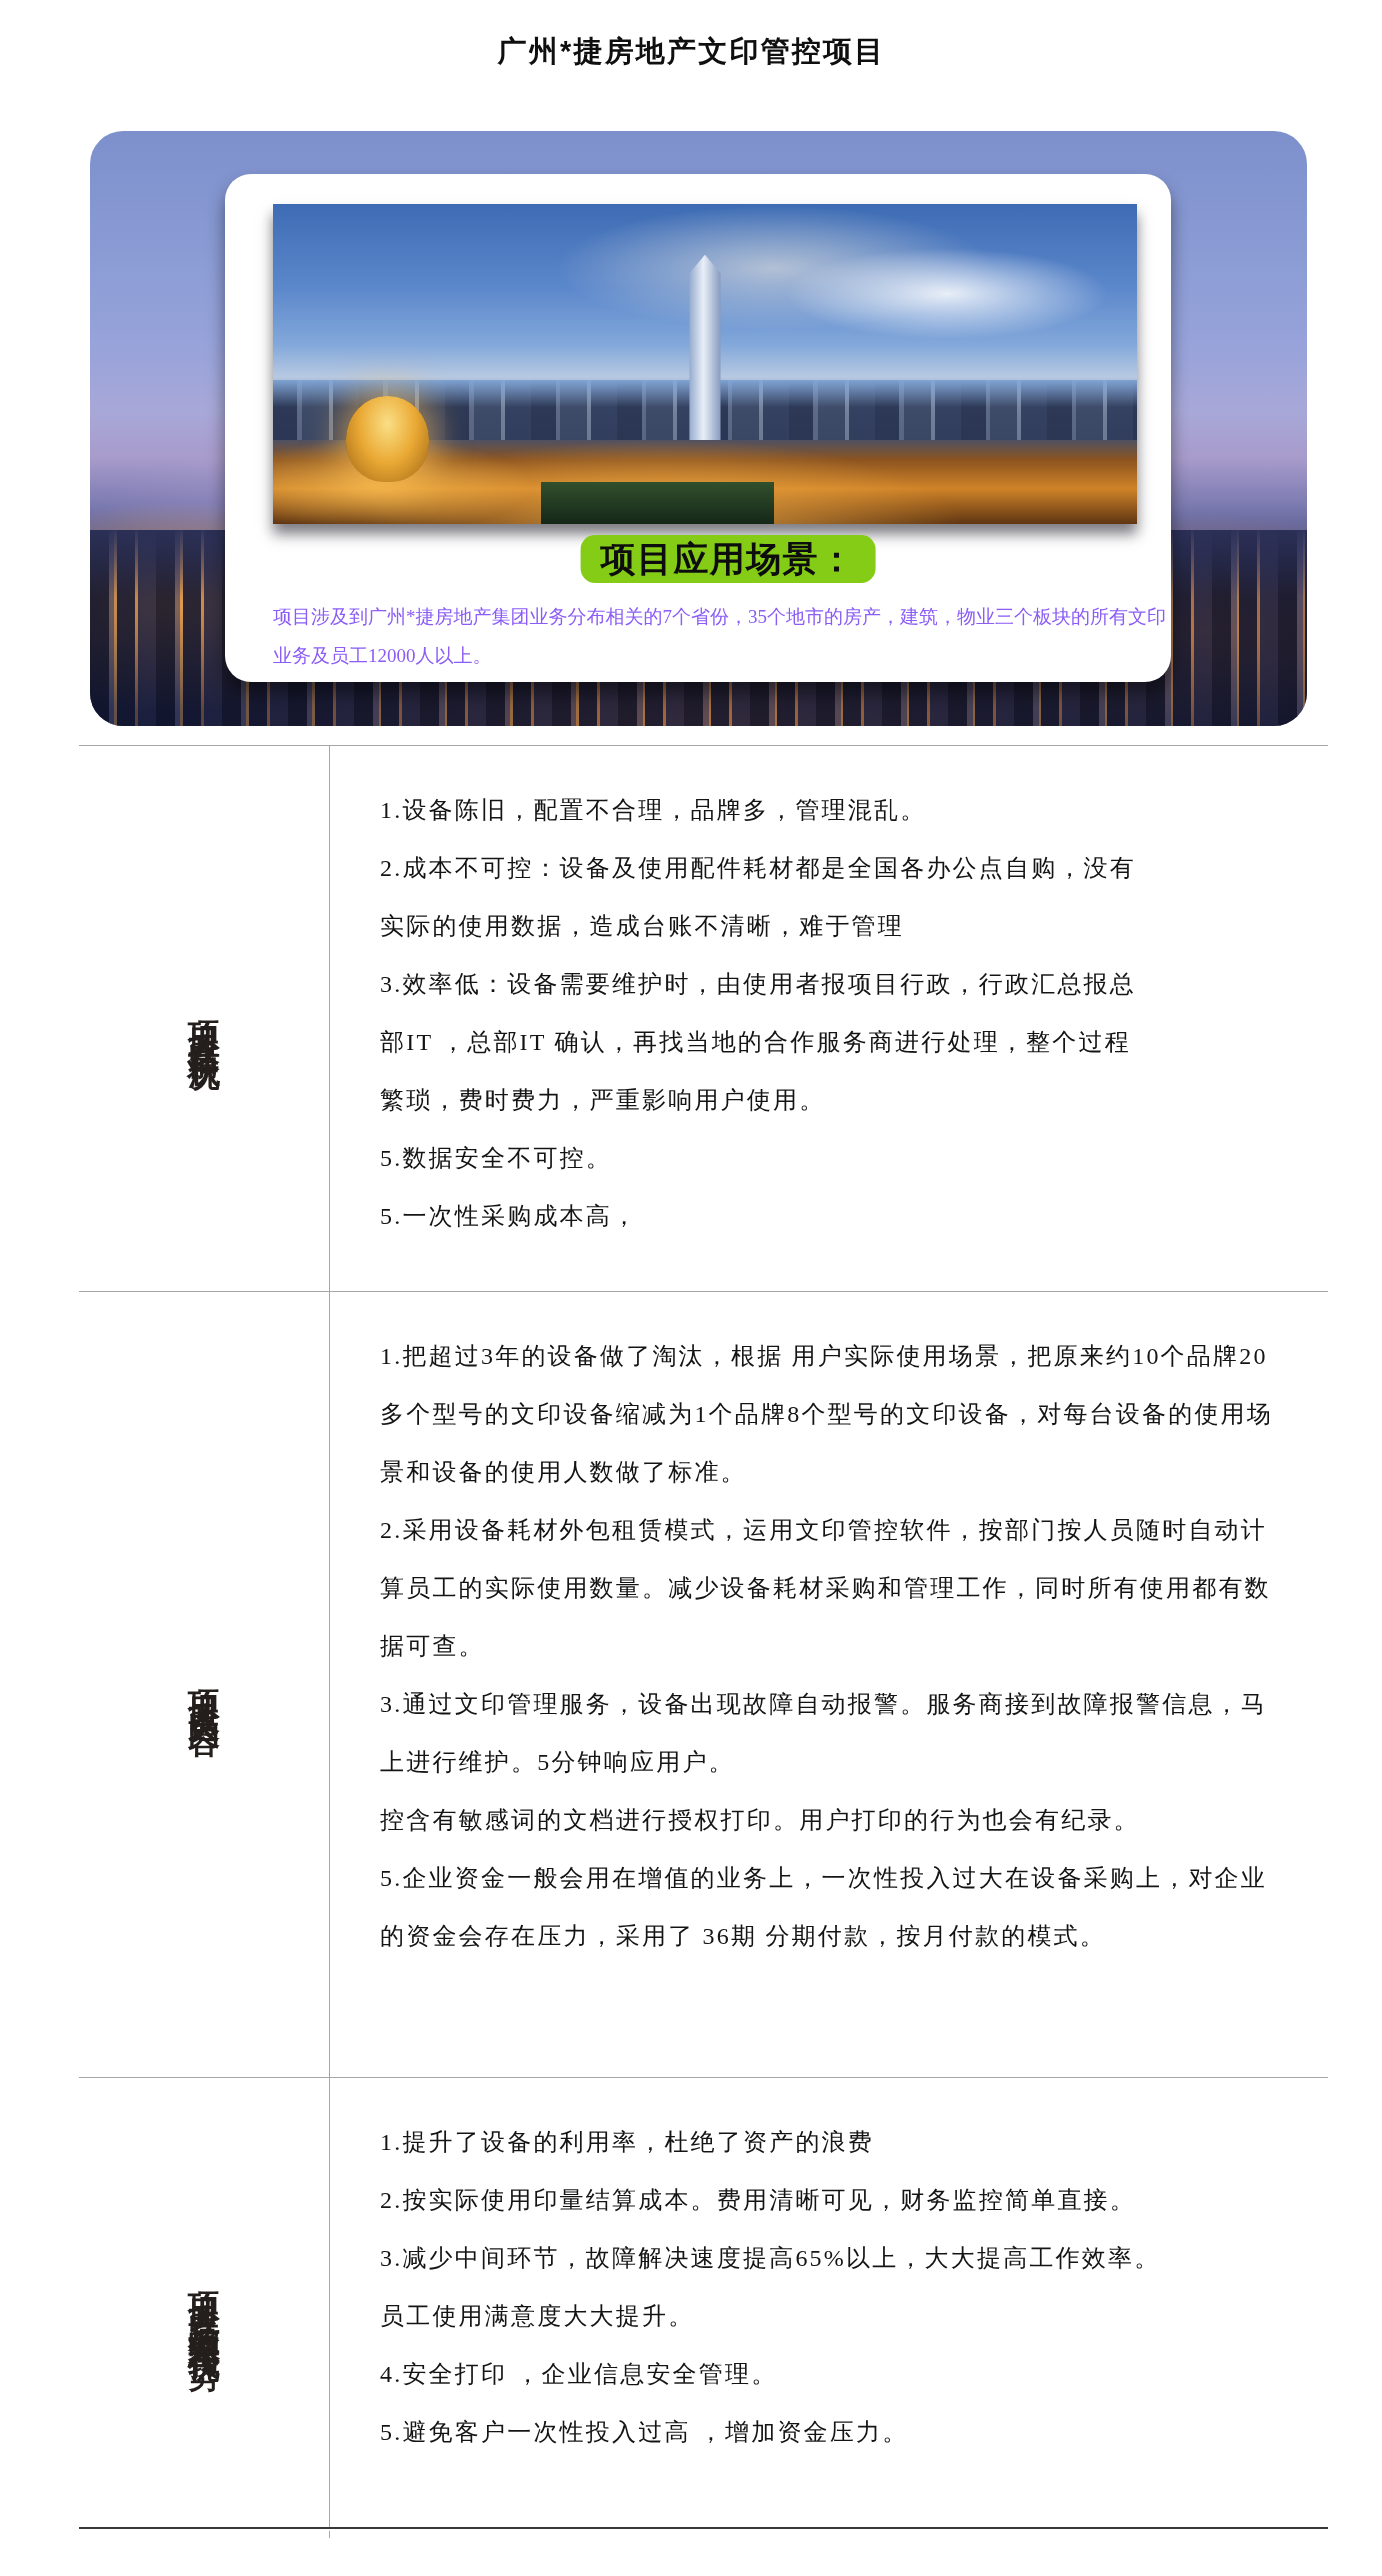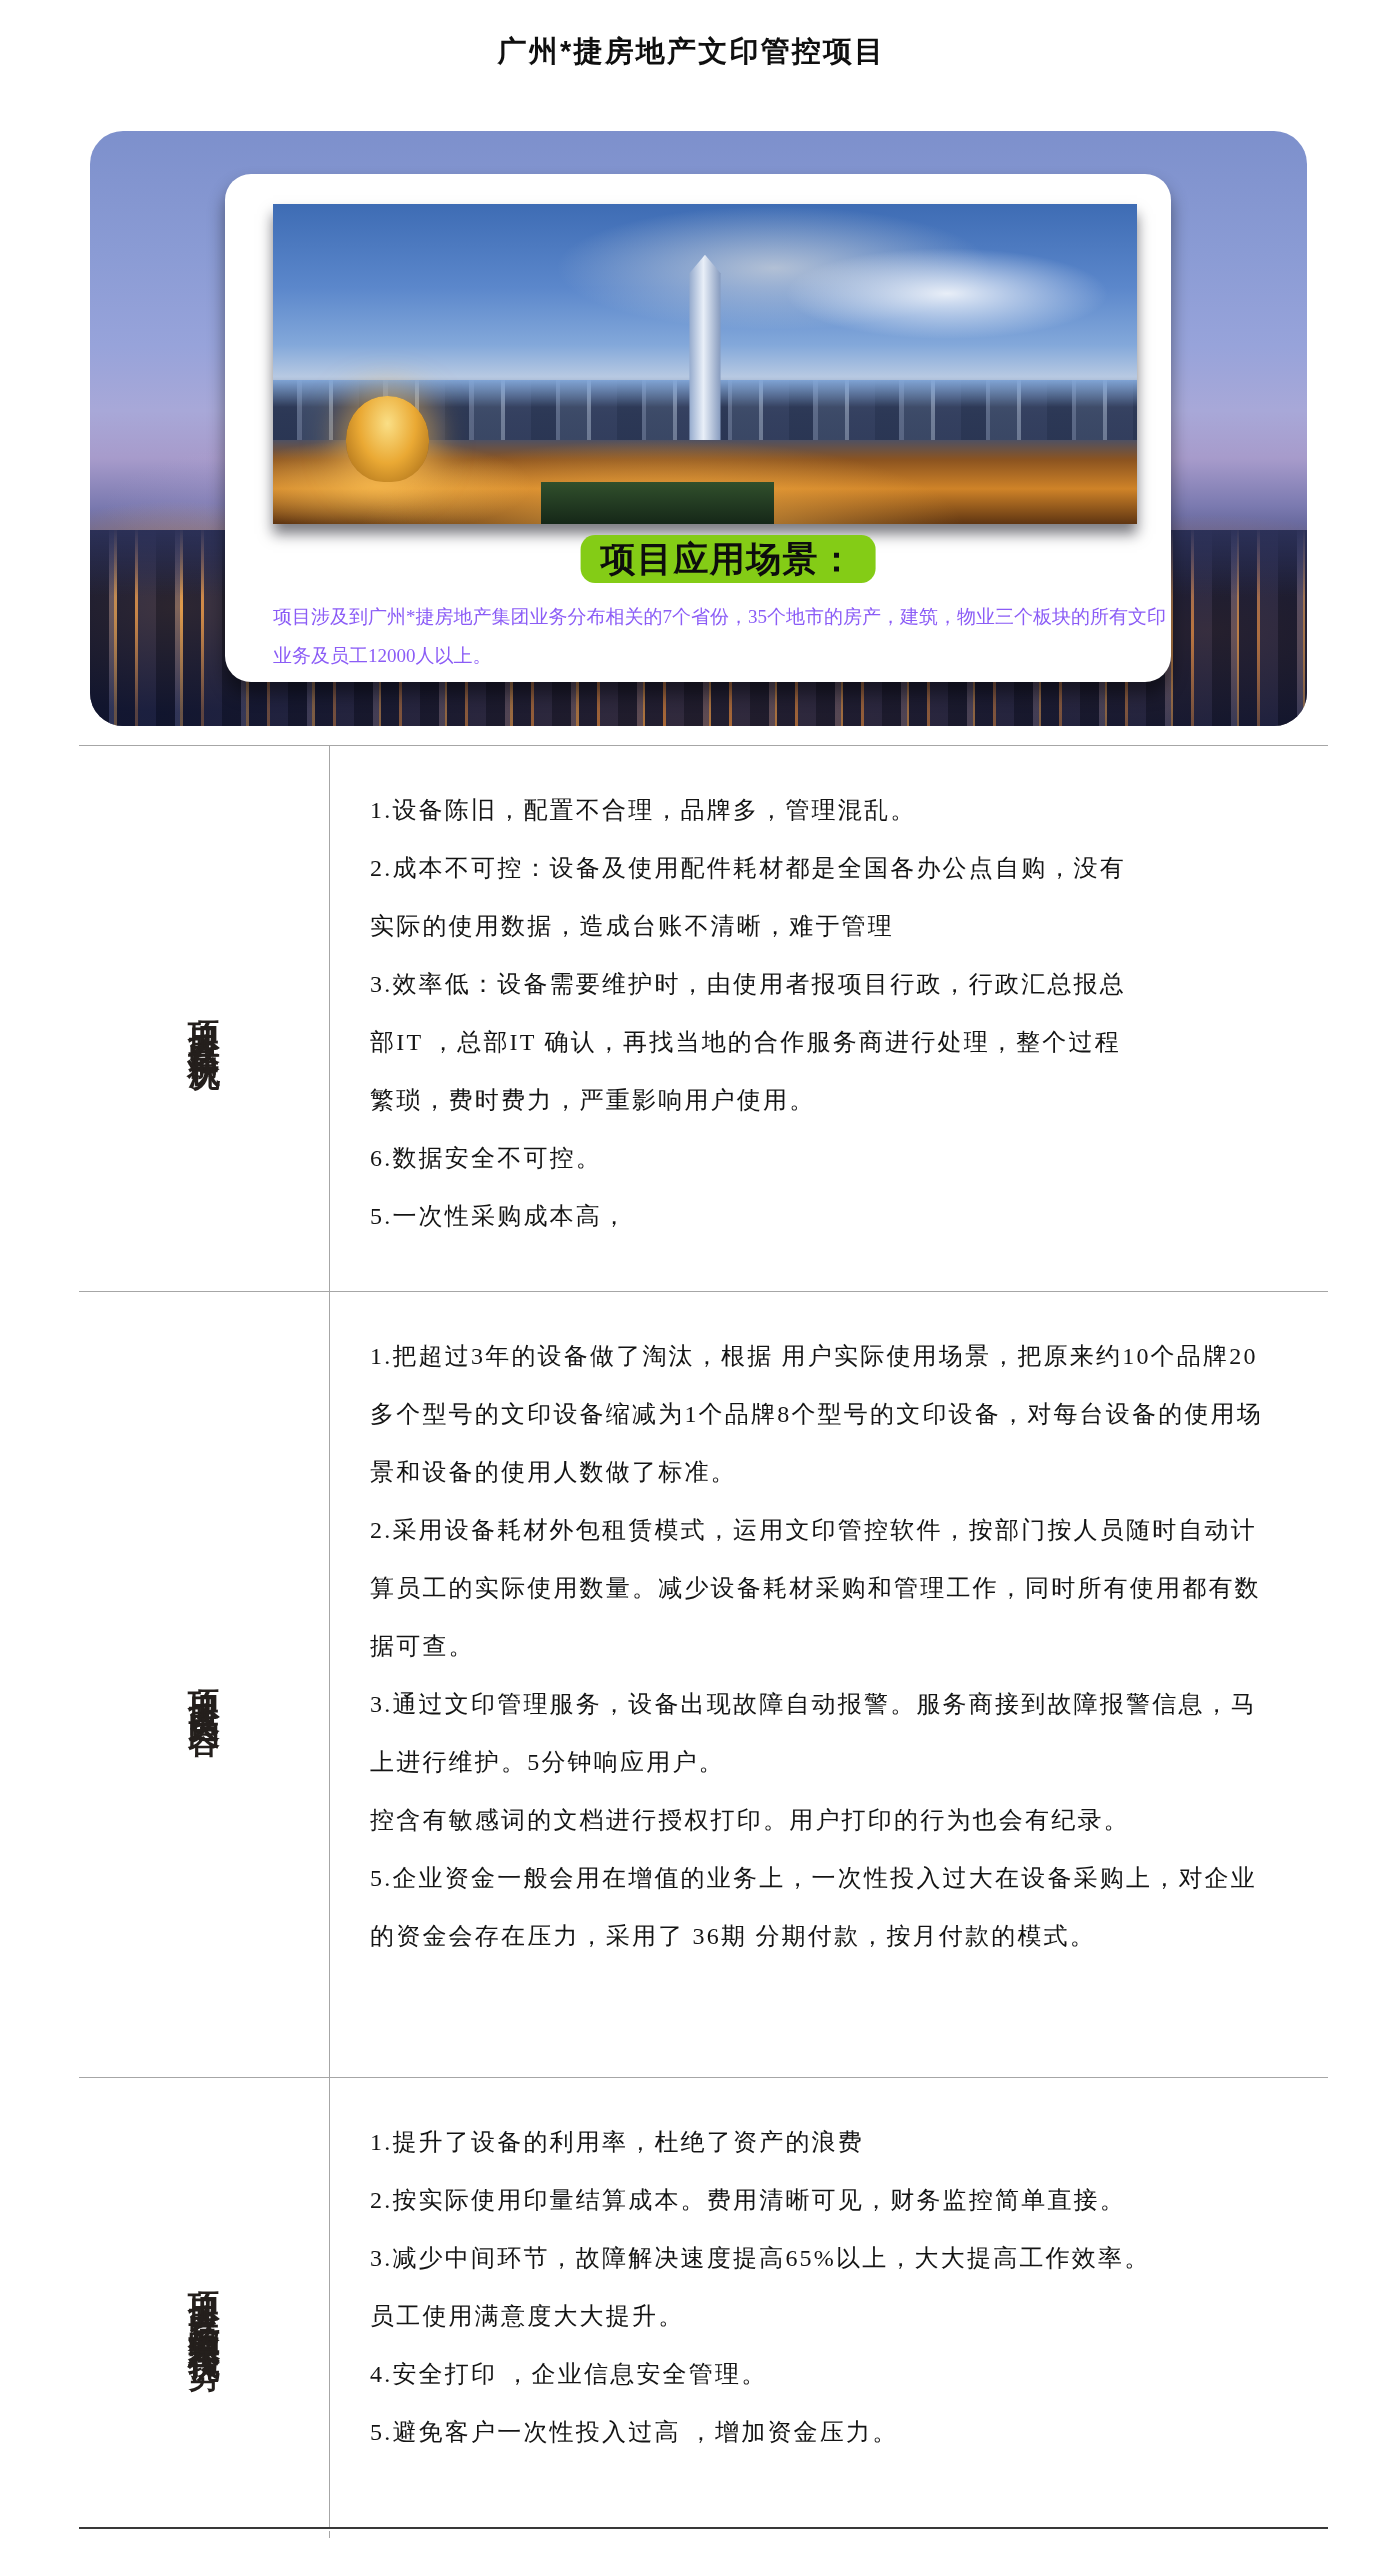--- a/index.html
+++ b/index.html
@@ -55,21 +55,21 @@
   .scene-label{position:absolute;left:50%;top:361px;transform:translateX(calc(-50% + 30px));
         background:#84cc16;border-radius:14.4px;padding:4px 20px;}
   .scene-label span{display:block;font-weight:900;font-size:35px;line-height:40px;letter-spacing:1.4px;color:#0d0d0d;
         font-family:"Liberation Sans","DejaVu Sans",sans-serif;}
   .scene-desc{position:absolute;left:48px;top:423px;width:893px;margin:0;
         font-family:"Liberation Serif","DejaVu Serif",serif;
         font-size:19px;line-height:39px;color:#8b5cf6;}
 
   
   .content{position:absolute;left:79px;top:745px;width:1249px;}
-  .sec{display:flex;border-top:1.4px solid #a6a6a6;box-sizing:border-box;}
+  .sec{display:flex;border-top:1.4px solid #a6a6a6;box-sizing:border-box;gap:10px;}
   .sec-1{height:546px;}
   .sec-2{height:786px;}
   .sec-3{height:452px;border-bottom:2.2px solid #383838;}
   .label-col{width:250px;flex:0 0 250px;border-right:1.4px solid #a6a6a6;
         display:flex;align-items:center;justify-content:center;}
   .v-label{writing-mode:vertical-rl;text-orientation:upright;
         font-family:"Liberation Sans","DejaVu Sans",sans-serif;
         font-weight:900;font-size:32px;line-height:1.1;letter-spacing:6.5px;color:#241f1c;}
   .sec-body{flex:1;padding:35px 0 0 40px;overflow:visible;}
   .line{font-family:"Liberation Serif","DejaVu Serif",serif;
@@ -105,21 +105,21 @@
       <div class="label-col">
         <div class="v-label">项目改造前状况</div>
       </div>
       <div class="sec-body">
           <div class="line">1.设备陈旧，配置不合理，品牌多，管理混乱。</div>
           <div class="line">2.成本不可控：设备及使用配件耗材都是全国各办公点自购，没有</div>
           <div class="line">实际的使用数据，造成台账不清晰，难于管理</div>
           <div class="line">3.效率低：设备需要维护时，由使用者报项目行政，行政汇总报总</div>
           <div class="line">部IT ，总部IT 确认，再找当地的合作服务商进行处理，整个过程</div>
           <div class="line">繁琐，费时费力，严重影响用户使用。</div>
-          <div class="line">6.数据安全不可控。</div>
+          <div class="line">5.数据安全不可控。</div>
           <div class="line">5.一次性采购成本高，</div>
         </div>
     </section>
 
     <section class="sec sec-2">
       <div class="label-col">
         <div class="v-label">项目改造内容</div>
       </div>
       <div class="sec-body">
           <div class="line">1.把超过3年的设备做了淘汰，根据 用户实际使用场景，把原来约10个品牌20</div>

